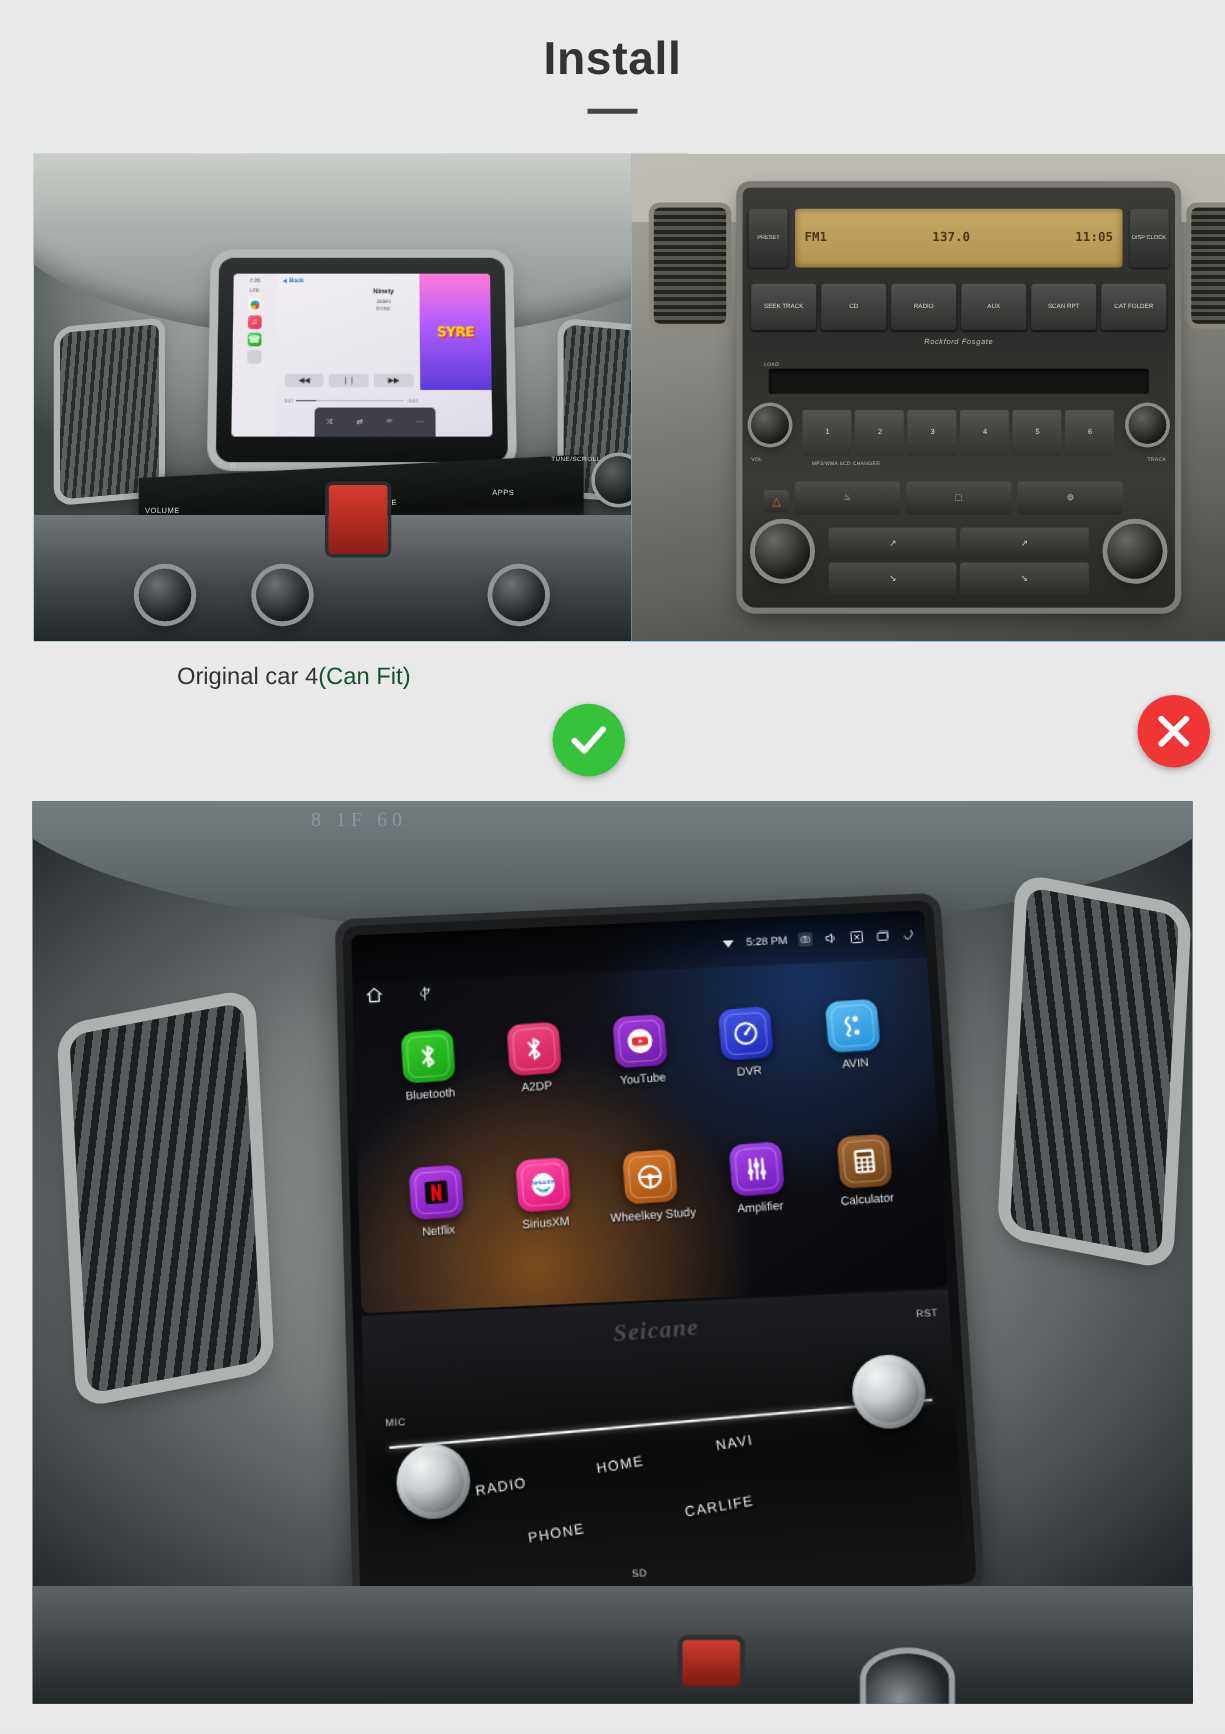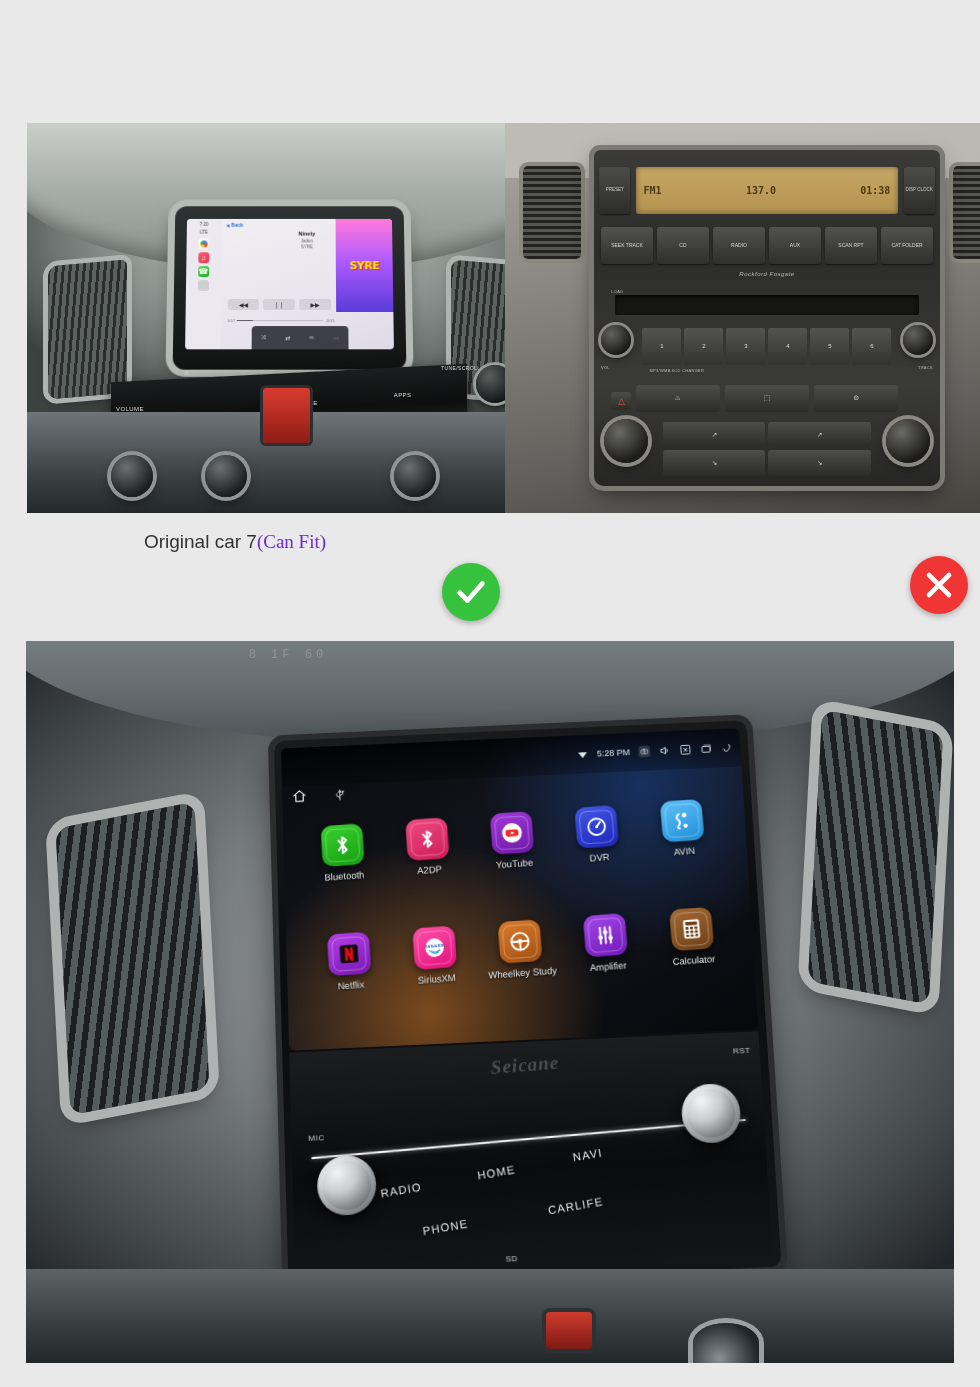--- a/index.html
+++ b/index.html
@@ -269,21 +269,21 @@
   .badge.no  { left: 883px; top: 433px; background: #f03535; }
   .badge svg { width: 34px; height: 34px; }
 
   
   .caption {
     position: absolute; top: 531px; font-size: 19px; color: #333;
     width: 450px; text-align: center;
   }
   .caption.left  { left: 10px; }
   .caption.right { left: 472px; }
-  .cap-ok  { color: #6d28d9; font-family: Liberation Serif, serif; }
+  .cap-ok  { color: #14532d; }
   .cap-no  { color: #f03a30; }
 
   
   .banner {
     position: absolute; left: 26px; top: 586px; width: 928px; height: 55px;
     background: #3a6fd8; display: flex; align-items: center; justify-content: center;
   }
   .banner span { color: #fff; font-size: 23px; letter-spacing: .6px; }
 
   
@@ -292,21 +292,21 @@
     overflow: hidden;
     background: radial-gradient(ellipse 70% 60% at 48% 45%, #9ba0a0 0%, #767b7c 45%, #43484a 80%, #22262a 100%);
   }
   .bp-hood {
     position: absolute; left: -4%; top: -3%; width: 108%; height: 17%;
     background: linear-gradient(180deg,#7d8487 0%, #646b6e 60%, #4f5558 100%);
     border-radius: 0 0 40% 40% / 0 0 100% 100%;
   }
   .bp-cluster {
     position: absolute; left: 24%; top: 1%; width: 32%; height: 5%;
-    color: #9fb0bd; font-family: Liberation Mono, monospace; font-size: 12px;
+    color: #9fb0bd; font-family: Liberation Serif, serif; font-size: 16px;
     letter-spacing: 4px; opacity: .55;
   }
   .bp-vent-l {
     position: absolute; left: 4%; top: 24%; width: 15%; height: 40%;
     background: repeating-linear-gradient(100deg,#1d2021 0 6px,#555c5e 6px 13px);
     border-radius: 14px; transform: skewY(-8deg) rotate(-3deg);
     box-shadow: 0 0 0 10px #aeb3b1, 0 8px 22px rgba(0,0,0,.55);
   }
   .bp-vent-r {
     position: absolute; right: 2%; top: 11%; width: 13%; height: 38%;
@@ -405,20 +405,24 @@
     border-radius: 50% 50% 0 0;
     background: radial-gradient(circle at 40% 90%, #8b9094, #20252a 72%);
     box-shadow: 0 0 0 5px #9aa0a3;
   }
 </style>
 </head>
 <body>
 
 <div class="page">
 
+  <div class="title-wrap">
+    <div class="title">Install</div>
+    <div class="title-rule"></div>
+  </div>
 
   <div class="photo-row">
 
     <div class="photo left">
       <div class="car1">
         <div class="c1-hood"></div>
         <div class="c1-vent-l"></div>
         <div class="c1-vent-r"></div>
 
         <div class="c1-bezel">
@@ -491,21 +495,21 @@
         <div class="c2-vent-l"></div>
         <div class="c2-vent-r"></div>
 
         <div class="c2-stack">
           <div class="c2-sidebtn l">PRESET</div>
           <div class="c2-sidebtn r">DISP CLOCK</div>
 
           <div class="c2-lcd">
             <span>FM1</span>
             <span>137.0</span>
-            <span>01:38</span>
+            <span>11:05</span>
           </div>
 
           <div class="c2-btnrow">
             <div class="c2-btn">SEEK TRACK</div>
             <div class="c2-btn">CD</div>
             <div class="c2-btn">RADIO</div>
             <div class="c2-btn">AUX</div>
             <div class="c2-btn">SCAN RPT</div>
             <div class="c2-btn">CAT FOLDER</div>
           </div>
@@ -554,21 +558,21 @@
       </svg>
     </div>
     <div class="badge no">
       <svg viewBox="0 0 24 24">
         <path d="M5 5 L19 19 M19 5 L5 19" fill="none" stroke="#fff" stroke-width="3.4" stroke-linecap="round"></path>
       </svg>
     </div>
   </div>
 
   <div class="caption left">
-    <span>Original car 7</span><span class="cap-ok">(Can Fit)</span>
+    <span>Original car 4</span><span class="cap-ok">(Can Fit)</span>
   </div>
 
 
   <div class="bigphoto">
     <div class="bp-hood"></div>
     <div class="bp-cluster">8 1F    60</div>
     <div class="bp-vent-l"></div>
     <div class="bp-vent-r"></div>
 
     <div class="bp-unit">

